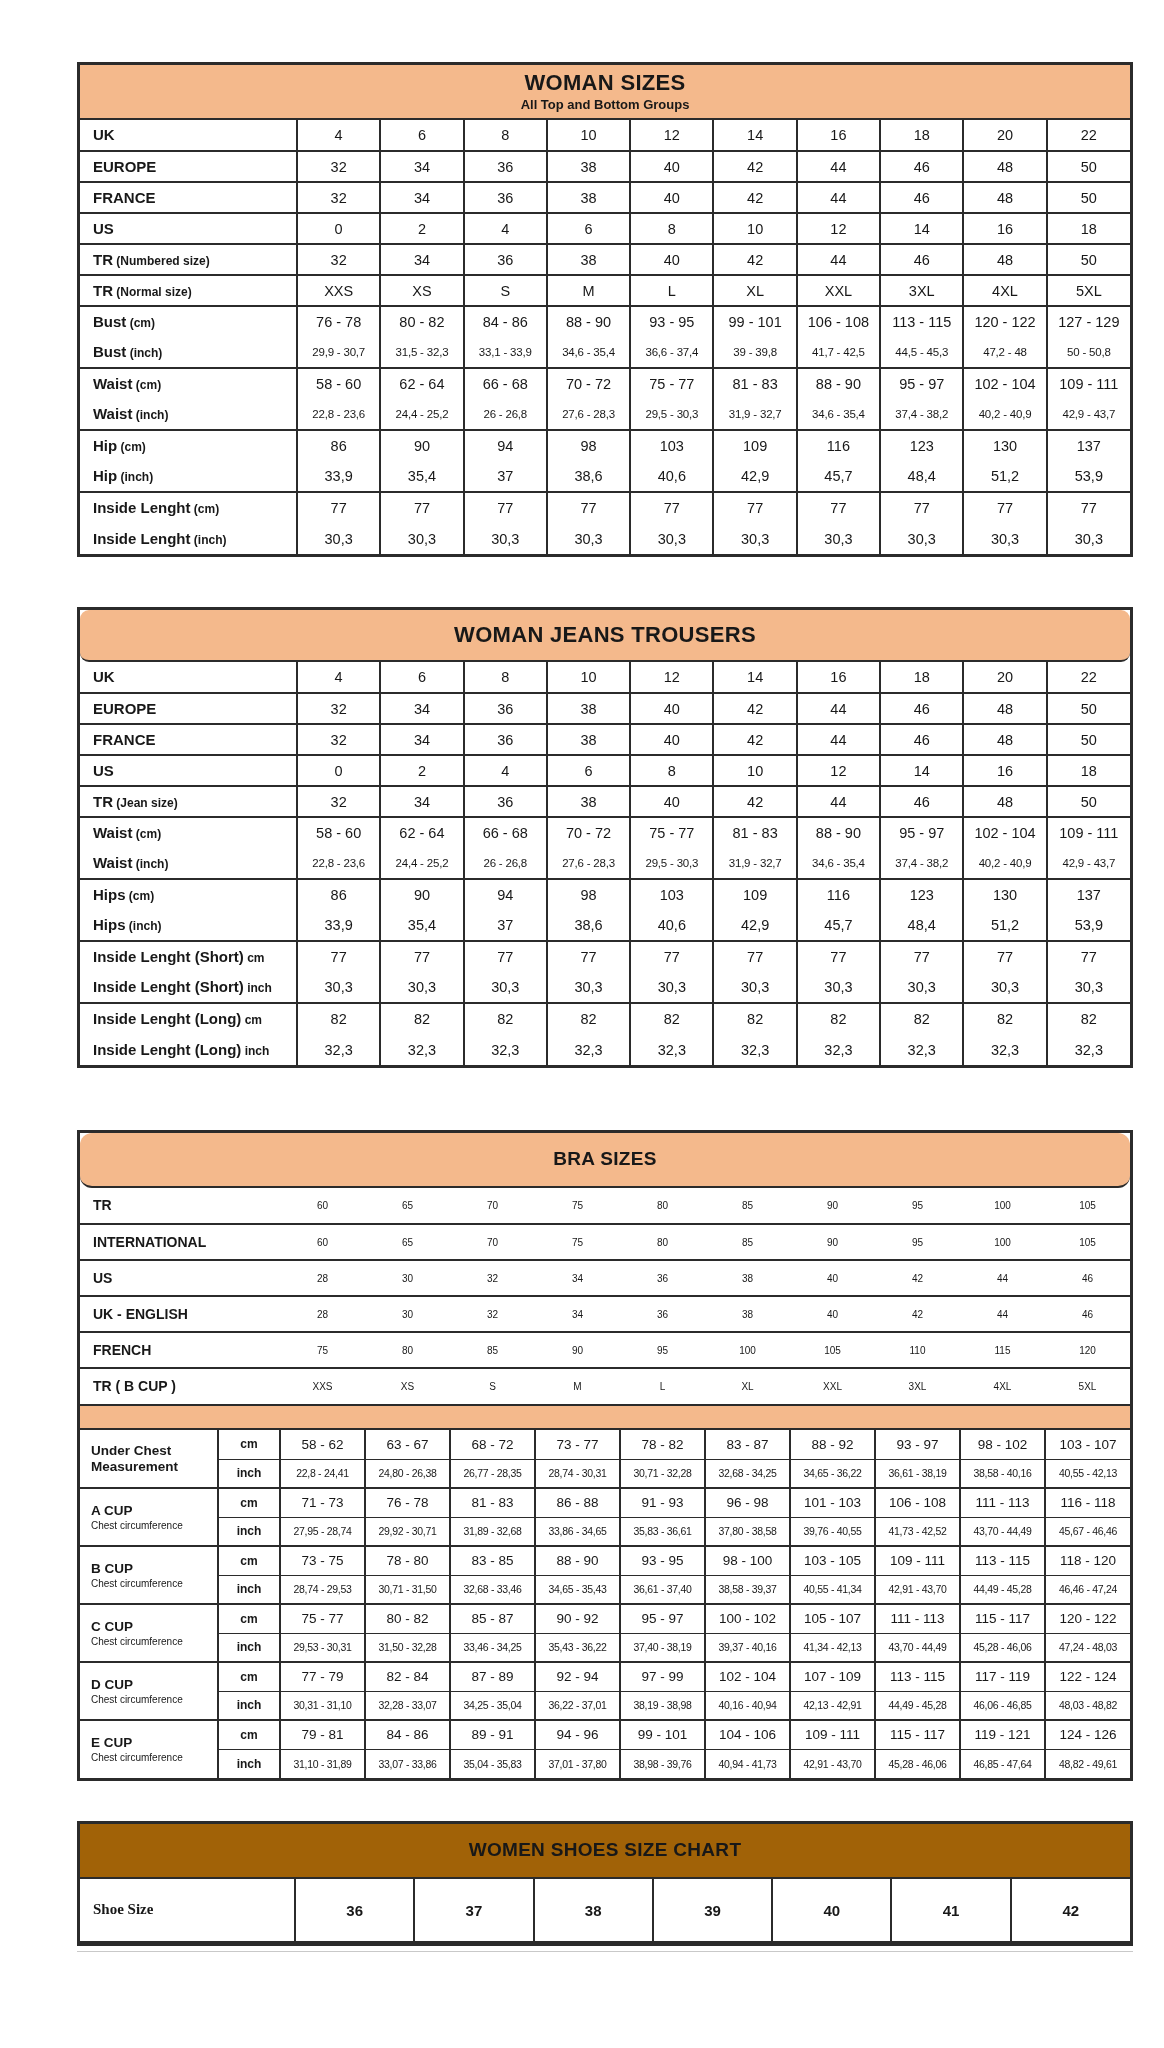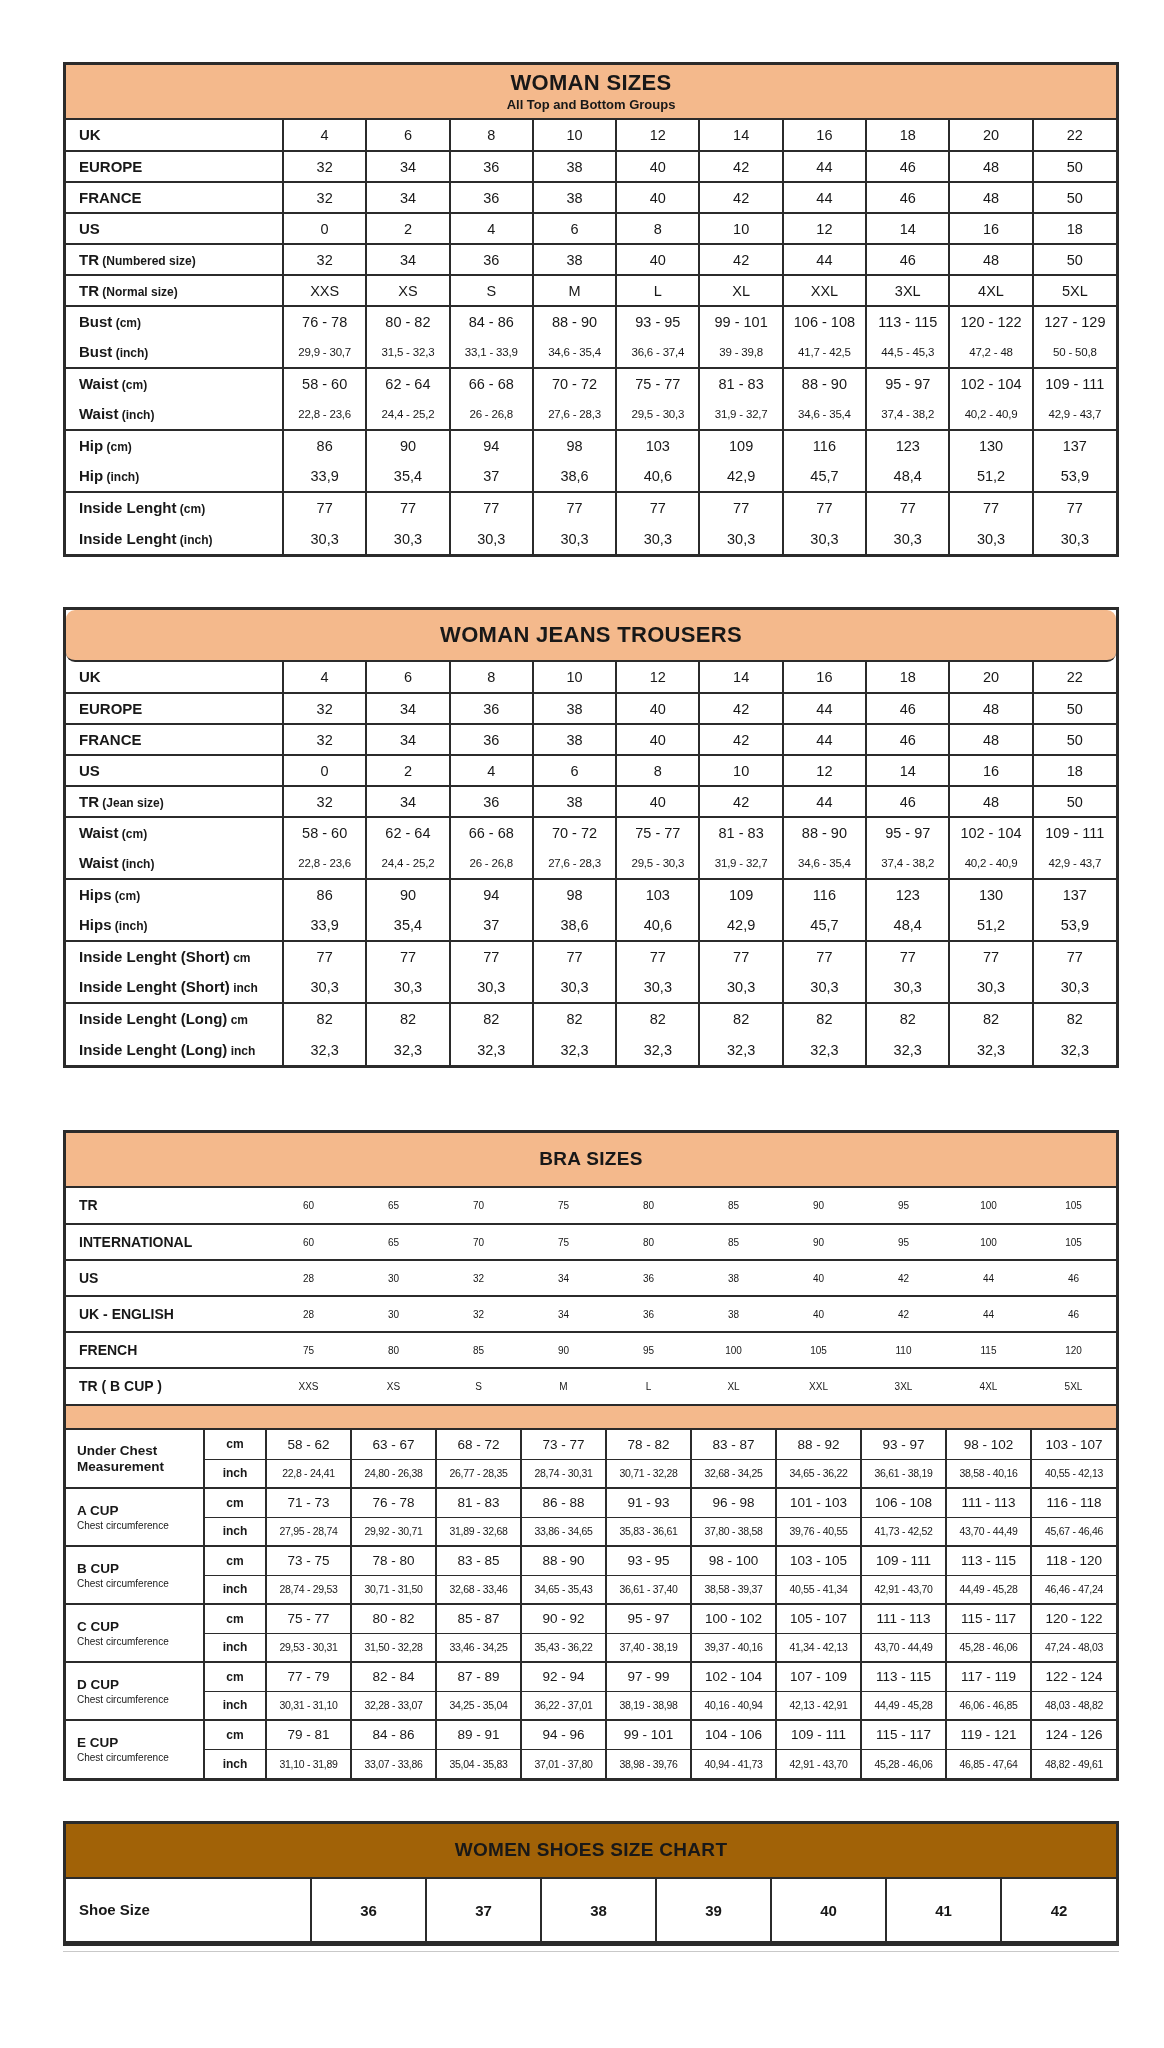--- a/index.html
+++ b/index.html
@@ -4,41 +4,41 @@
 <style>
   * { box-sizing: border-box; }
   html,body { margin:0; padding:0; }
   body {
     width:1164px; height:2048px;
     background:#ffffff;
     font-family:"Liberation Sans","DejaVu Sans",sans-serif;
     color:#181818;
     -webkit-font-smoothing:antialiased;
   }
-  .page { padding:62px 42px 0 42px; }
+  .page { padding:62px 42px 0 56px; }
 
   section.tblbox {
     width:1056px; margin-left:21px;
     border:3px solid #2b2b2b;
     background:#ffffff;
   }
   #sec-jeans { margin-top:50px; }
   #sec-bra   { margin-top:62px; }
   #sec-shoes { margin-top:40px; position:relative; border-bottom-width:5px; }
   #sec-shoes::after { content:""; position:absolute; left:-3px; right:-3px; bottom:-11px; height:1px; background:#c9c9c9; }
 
   .tbl-hdr {
     background:#f4b98c;
     border-bottom:2px solid #2b2b2b;
     display:flex; flex-direction:column; align-items:center; justify-content:center;
     text-align:center;
   }
   #sec-woman .tbl-hdr { height:55px; }
   #sec-jeans .tbl-hdr { height:52px;border-radius:9px; }
-  #sec-bra .tbl-hdr   { height:55px; }
+  #sec-bra .tbl-hdr   { height:55px;border-radius:12px; }
   #sec-shoes .tbl-hdr { height:55px; }
   .hdr-title { font-size:22px; font-weight:bold; letter-spacing:.3px; line-height:1.1; }
   #sec-bra .hdr-title, #sec-shoes .hdr-title { font-size:19px; }
   .hdr-sub { font-size:13px; font-weight:bold; margin-top:1px; }
 
   table { width:100%; border-collapse:collapse; table-layout:fixed; }
   tbody { border-top:2px solid #2b2b2b; }
   table tbody:first-child { border-top:none;border-radius:15px; }
 
   th.lbl {
@@ -69,21 +69,21 @@
   .t-meas .lbl-sub  { font-size:10px; font-weight:normal; margin-top:1px; }
   .t-meas td.unit {
     width:62px; border-left:2px solid #2b2b2b;
     font-weight:bold; font-size:12px; text-align:center; vertical-align:middle;
   }
   .t-meas td.val { border-left:2px solid #2b2b2b; font-size:13.5px; }
   .t-meas td.val.small { font-size:10.5px; letter-spacing:-.3px; }
   .t-meas tr.r1 td { border-top:1.5px solid #2b2b2b; }
 
   
-  .t-shoes th.lbl { width:245px; }
+  .t-shoes th.lbl { width:215px;font-family:Liberation Serif, serif; }
   .t-shoes td.val { border-left:2px solid #2b2b2b; font-size:13.5px; }
   .t-shoes tr.r0 { height:62px; }
   .t-shoes tr.r0 td.val { font-weight:bold; font-size:15px; }
   .t-shoes tr.r1 { height:40px; }
   .t-shoes tr.r1 th, .t-shoes tr.r1 td { border-top:2px solid #2b2b2b; }
 </style>
 </head>
 <body>
 
 <div class="page">

